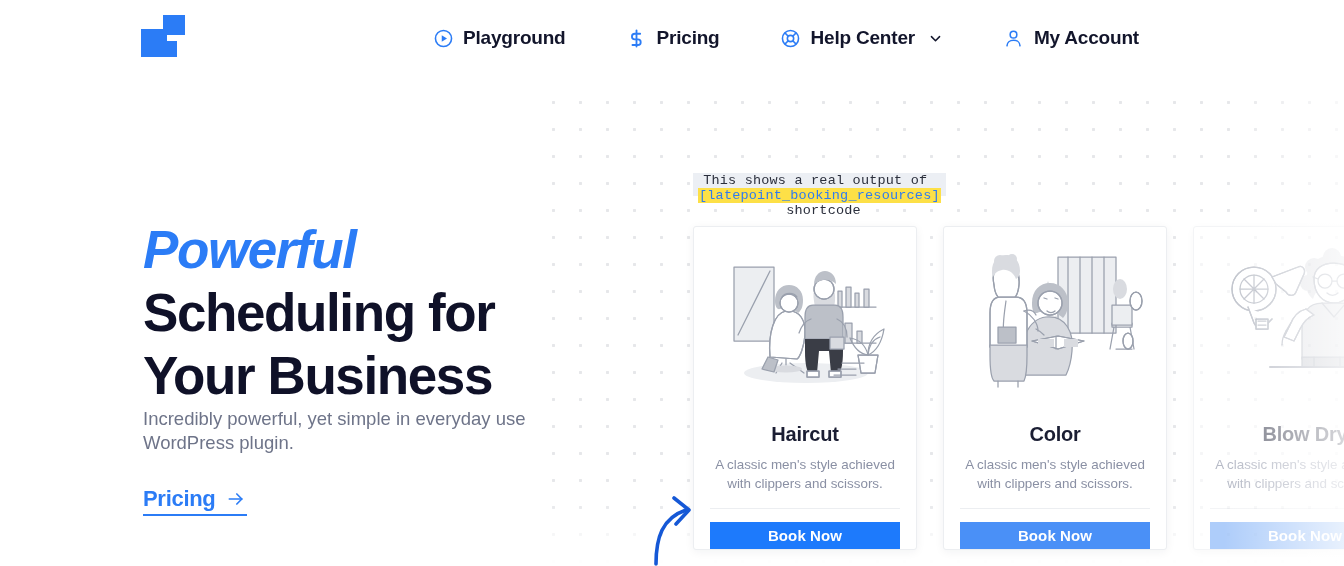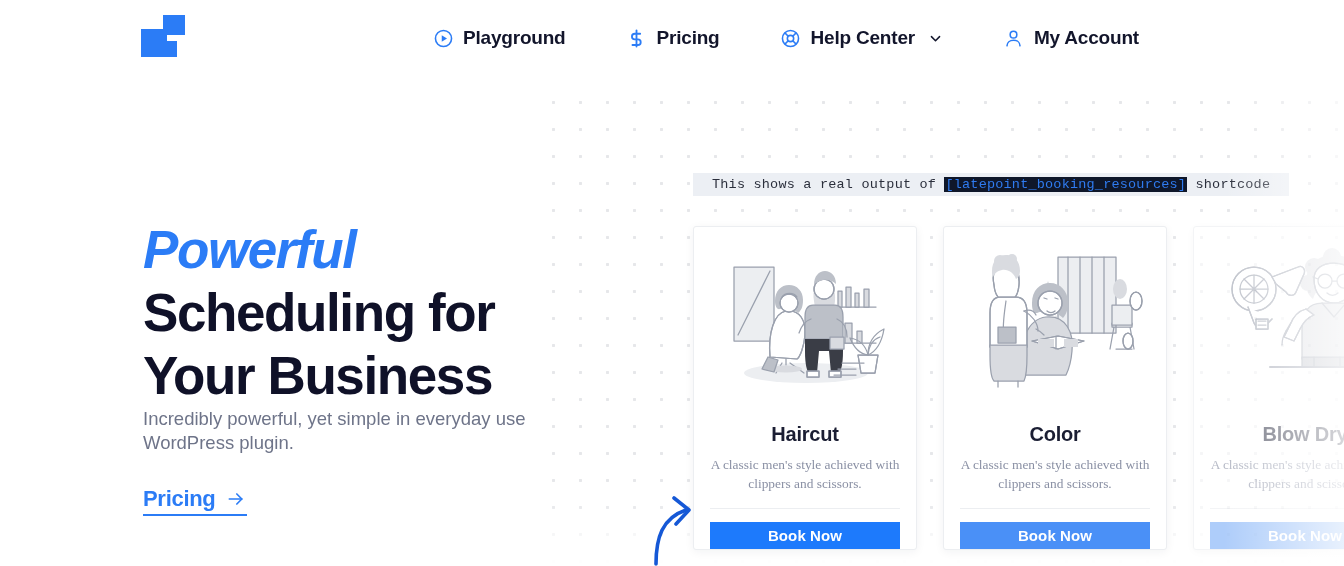--- a/index.html
+++ b/index.html
@@ -69,45 +69,45 @@
     font-size:22px; font-weight:700; color:#2b7cf6; letter-spacing:-0.3px;
     text-decoration:none; border-bottom:2.5px solid #2b7cf6; padding-bottom:2px;
     cursor:pointer;
   }
   .pricing-link .arr { display:flex; align-items:center; border:0; }
 
   
   .shortcode-banner {
     position:absolute; left:693px; top:173px;
     height:23px; display:flex; align-items:center;
-    background:#eceff4; padding:0 19px;
+    background:#eceff4; padding:0 5px;
     font-family:"Liberation Mono", monospace;
     font-size:13.5px; color:#2b2f3c; letter-spacing:0.2px;
-    white-space:nowrap; z-index:8;
-  }
-  .shortcode-banner .code { color:#2f7bf0; background:#0f172a; padding:0 1px; }
+    white-space:nowrap; z-index:8;flex-direction:column;
+  }
+  .shortcode-banner .code { color:#2f7bf0; background:#fde047; padding:0 1px; }
   .shortcode-banner .sp { white-space:pre; }
 
   
   .cards { position:absolute; left:693px; top:226px; display:flex; gap:26px; z-index:6; }
   .card {
     width:224px; height:324px;
     background:#fff; border:1px solid #eceef1; border-radius:3px;
     box-shadow:0 2px 10px rgba(20,30,60,.055);
     display:flex; flex-direction:column; align-items:center;
     padding:16px 14px 0;
     position:relative;
   }
   .card .art { width:192px; height:152px; margin-top:2px; display:flex; align-items:flex-end; justify-content:center; }
   .card .art svg { display:block; }
   .card h3 {
     margin-top:28px; font-size:20px; font-weight:700; color:#1b1e33; letter-spacing:-0.2px;
   }
   .card .desc {
-    margin-top:9px; font-size:13.4px; line-height:19px; color:#8a90a4; text-align:center; width:196px;font-family:Liberation Serif, serif;
+    margin-top:9px; font-size:13.4px; line-height:19px; color:#8a90a4; text-align:center; width:196px;
   }
   .card .rule { margin-top:15px; width:190px; height:1px; background:#eceef1; }
   .card .btn {
     margin-top:13px; width:190px; height:37px;
     background:#1d7afc; color:#fff; border:0; border-radius:0;
     font-family:"Liberation Sans", sans-serif;
     font-size:15px; font-weight:700; letter-spacing:0.1px;
     display:flex; align-items:center; justify-content:center; cursor:pointer;
   }
   .card.c2 .btn { background:#4a90f7; }

